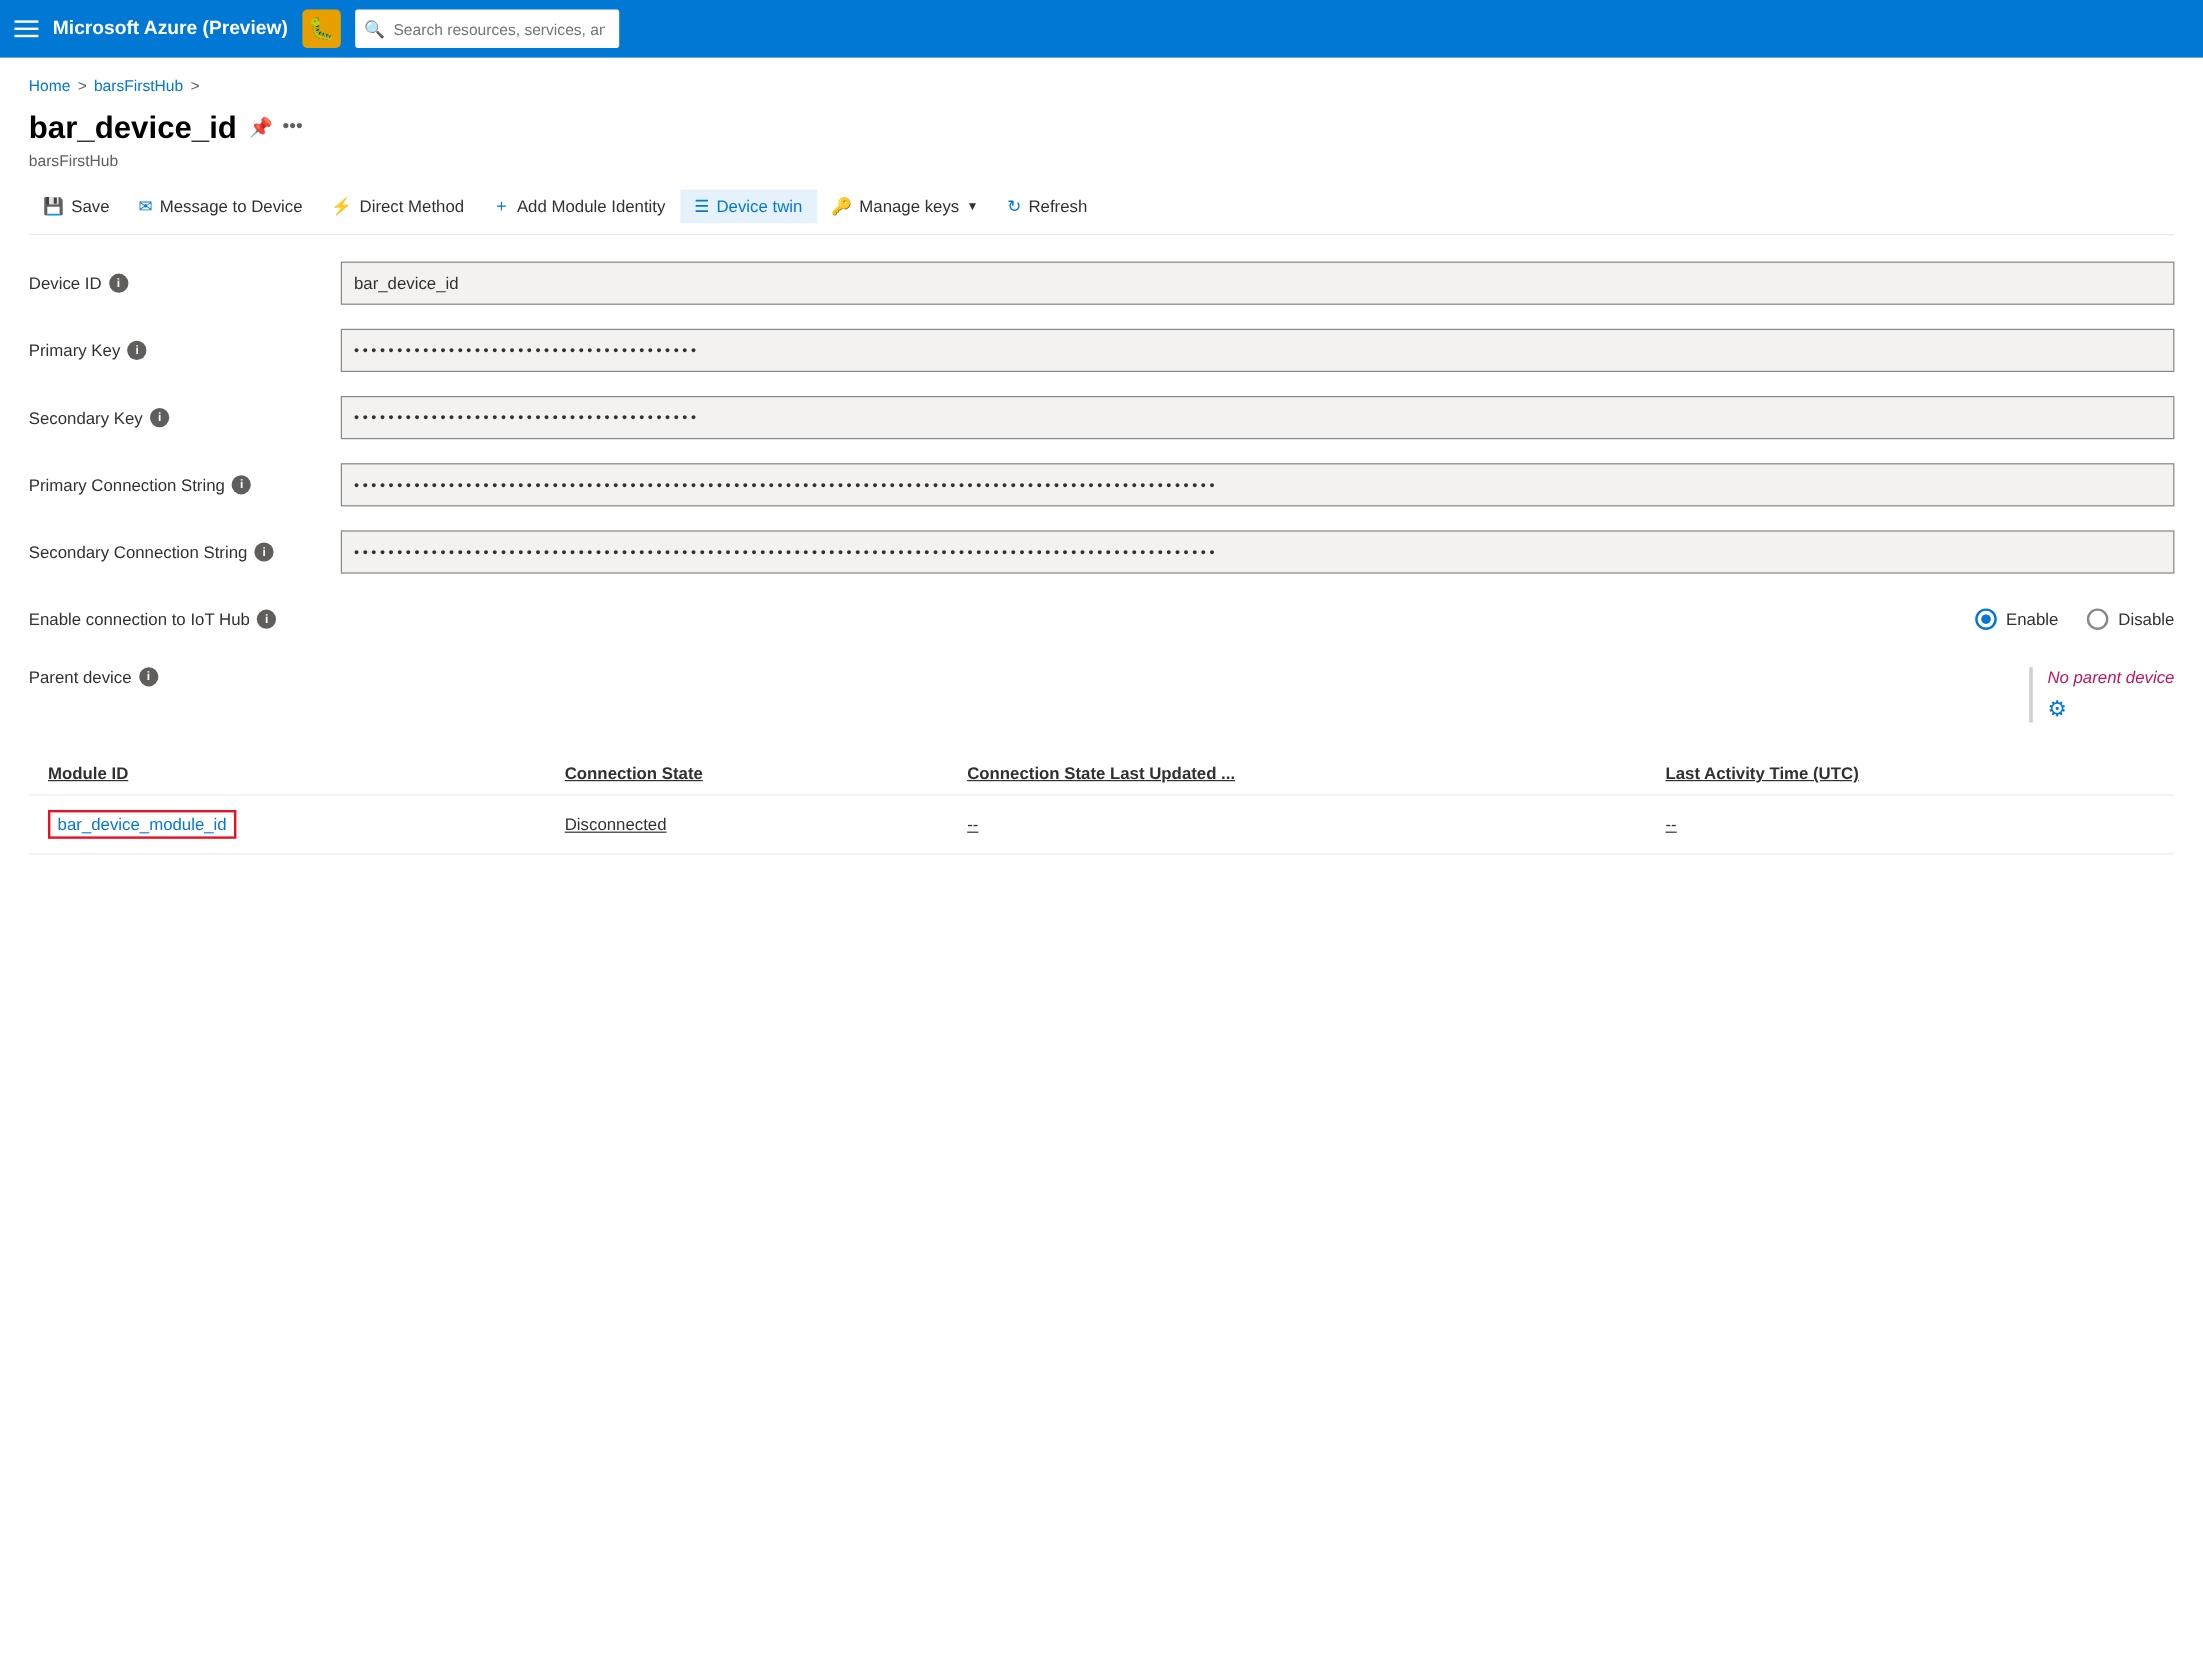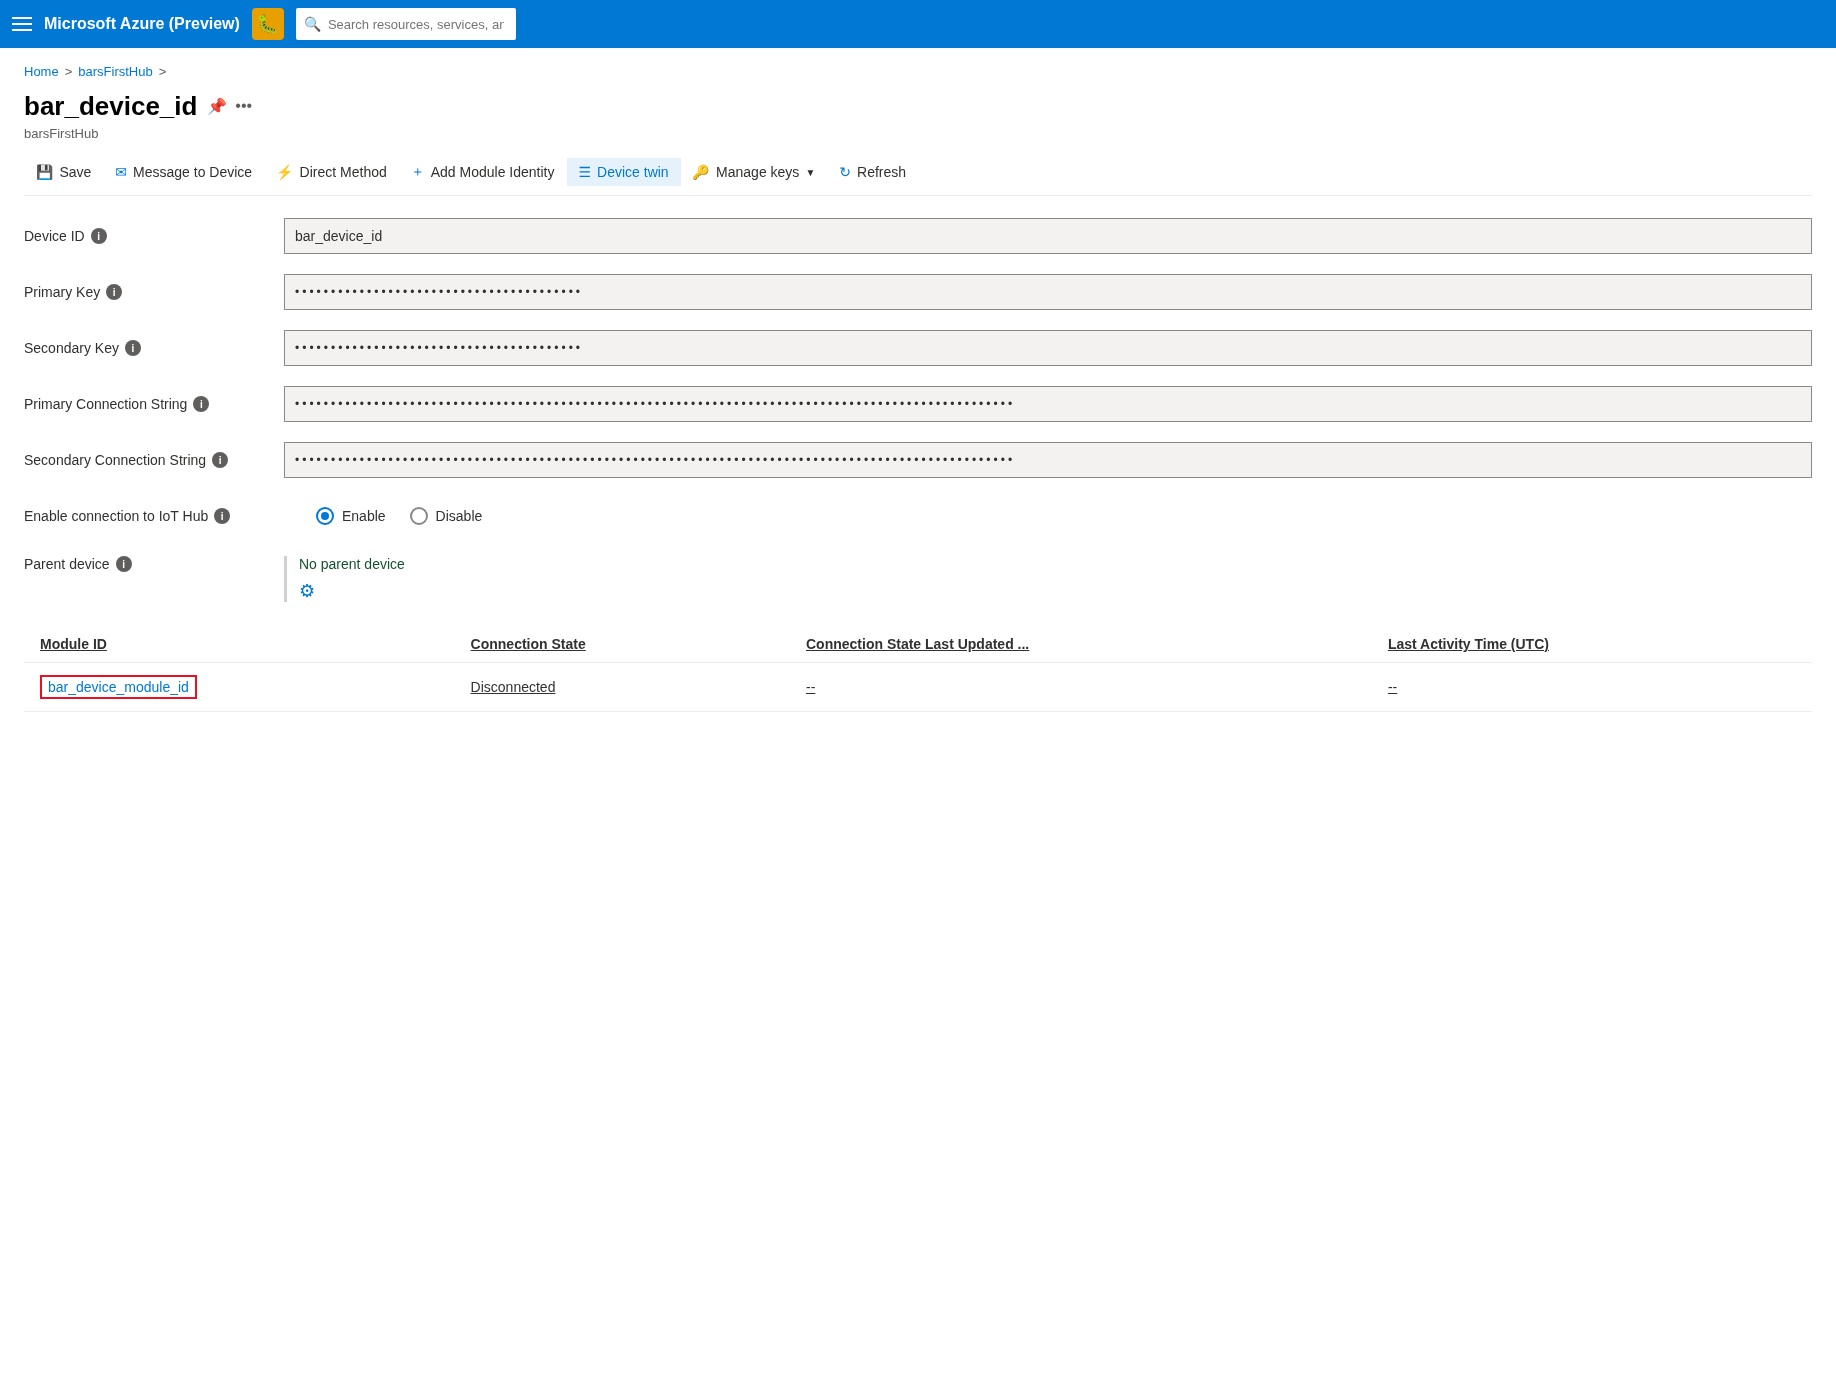--- a/index.html
+++ b/index.html
@@ -156,20 +156,21 @@
 
     
     .form-section {
       max-width: 100%;
     }
     .form-row {
       display: flex;
       align-items: center;
       margin-bottom: 16px;
       min-height: 40px;
+      justify-content: space-between;
     }
     .form-label {
       width: 260px;
       min-width: 260px;
       font-size: 14px;
       color: #323130;
       display: flex;
       align-items: center;
       gap: 6px;
     }
@@ -237,22 +238,23 @@
 
     
     .parent-device-section {
       display: flex;
       flex-direction: column;
       gap: 8px;
       border-left: 3px solid #d2d0ce;
       padding-left: 12px;
     }
     .no-parent-text {
-      color: #14532d;
-      font-size: 14px;
+      color: #be185d;
+      font-size: 14px;
+      font-style: italic;
     }
     .gear-icon-blue {
       color: #0078d4;
       font-size: 18px;
       cursor: pointer;
     }
 
     
     .tabs-section {
       margin-top: 24px;

